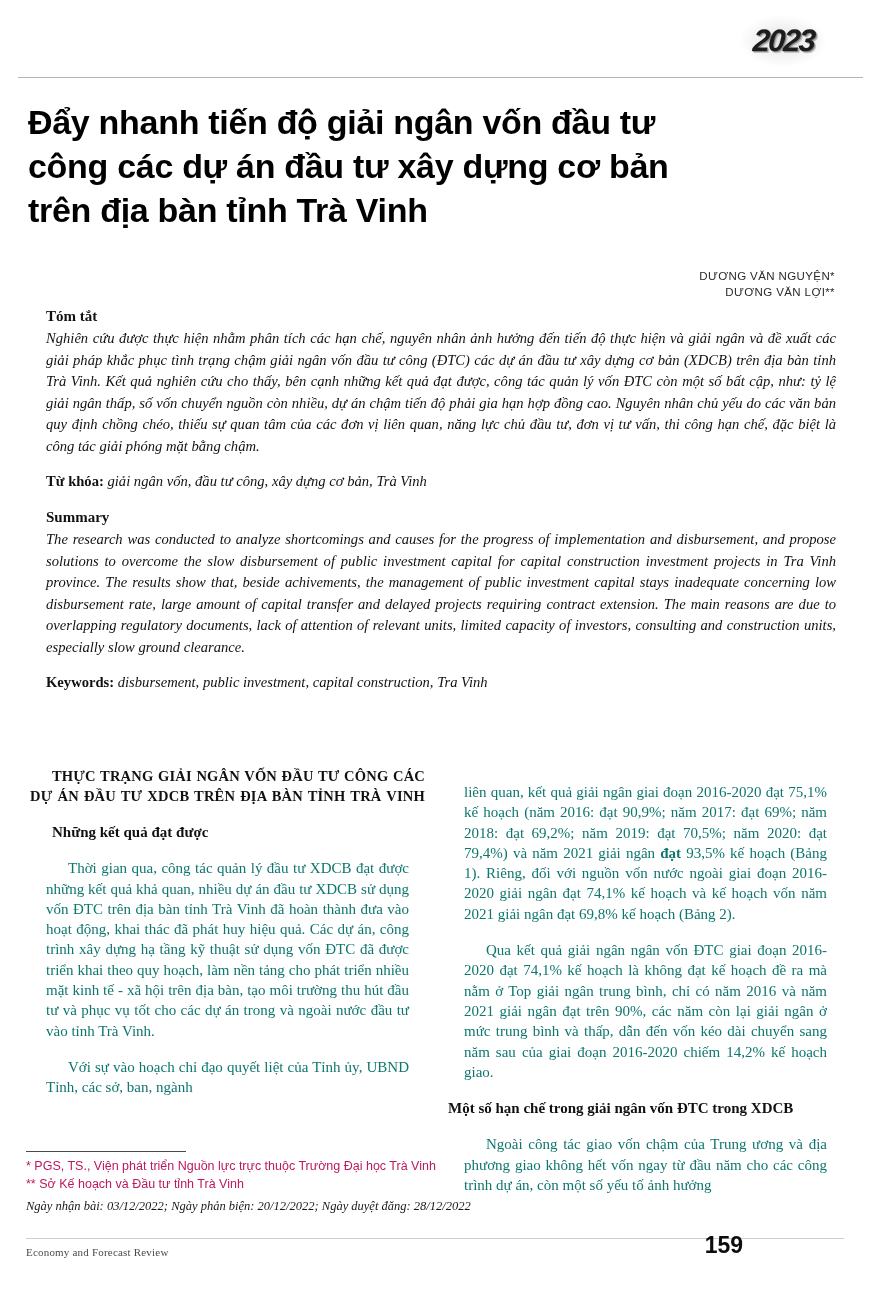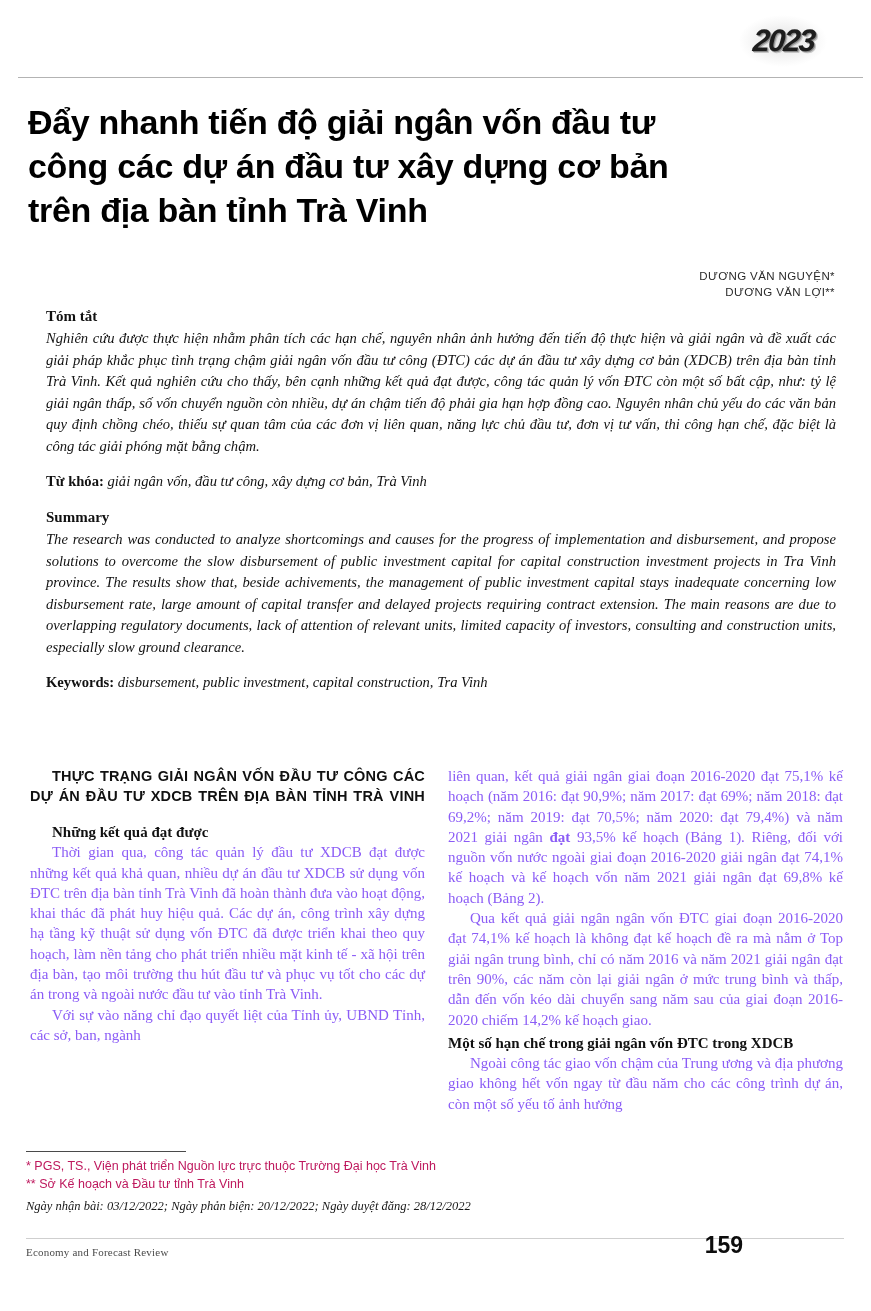--- a/index.html
+++ b/index.html
@@ -147,21 +147,21 @@
     position: absolute;
     top: 0;
     width: 395px;
     font-size: 15px;
     line-height: 20.3px;
   }
   .col-left { left: 2px; }
   .col-right { left: 420px; }
 
   .head-upper {
-    font-family: Liberation Sans, sans-serif;
+    font-family: Liberation Serif, serif;
     font-weight: bold;
     font-size: 14.5px;
     line-height: 20px;
     text-align: justify;
     text-align-last: justify;
     text-transform: uppercase;
     margin: 0 0 0 0;
     text-indent: 22px;
     letter-spacing: 0.2px;
   }
@@ -172,23 +172,23 @@
     line-height: 20.3px;
     margin: 16px 0 0 0;
     text-indent: 22px;
   }
   .sub-head.tight { margin-top: 3px; text-indent: 0; }
   .para {
     font-family: "Liberation Serif", serif;
     font-size: 15px;
     line-height: 20.3px;
     text-align: justify;
-    margin: 0;
+    margin: 16px;
     text-indent: 22px;
-    color: #8b5cf6;
+    color: #0f766e;
   }
   .para + .para { margin-top: 0; }
   .para b { font-weight: bold; }
 
   
   .footnote-rule {
     position: absolute;
     left: 26px;
     top: 1151px;
     width: 160px;
@@ -291,21 +291,21 @@
       <span class="kw-val">disbursement, public investment, capital construction, Tra Vinh</span>
     </p>
   </div>
 
   <div class="columns">
 
     <div class="col col-left">
       <p class="head-upper">THỰC TRẠNG GIẢI NGÂN VỐN ĐẦU TƯ CÔNG CÁC DỰ ÁN ĐẦU TƯ XDCB TRÊN ĐỊA BÀN TỈNH TRÀ VINH</p>
       <p class="sub-head">Những kết quả đạt được</p>
       <p class="para">Thời gian qua, công tác quản lý đầu tư XDCB đạt được những kết quả khả quan, nhiều dự án đầu tư XDCB sử dụng vốn ĐTC trên địa bàn tỉnh Trà Vinh đã hoàn thành đưa vào hoạt động, khai thác đã phát huy hiệu quả. Các dự án, công trình xây dựng hạ tầng kỹ thuật sử dụng vốn ĐTC đã được triển khai theo quy hoạch, làm nền tảng cho phát triển nhiều mặt kinh tế - xã hội trên địa bàn, tạo môi trường thu hút đầu tư và phục vụ tốt cho các dự án trong và ngoài nước đầu tư vào tỉnh Trà Vinh.</p>
-      <p class="para">Với sự vào năng chỉ đạo quyết liệt của Tỉnh ủy, UBND Tỉnh, các sở, ban, ngành</p>
+      <p class="para">Với sự vào hoạch chỉ đạo quyết liệt của Tỉnh ủy, UBND Tỉnh, các sở, ban, ngành</p>
     </div>
 
     <div class="col col-right">
       <p class="para" style="text-indent:0"><span>liên quan, kết quả giải ngân giai đoạn 2016-2020 đạt 75,1% kế hoạch (năm 2016: đạt 90,9%; năm 2017: đạt 69%; năm 2018: đạt 69,2%; năm 2019: đạt 70,5%; năm 2020: đạt 79,4%) và năm 2021 giải ngân </span><b>đạt</b><span> 93,5% kế hoạch (Bảng 1). Riêng, đối với nguồn vốn nước ngoài giai đoạn 2016-2020 giải ngân đạt 74,1% kế hoạch và kế hoạch vốn năm 2021 giải ngân đạt 69,8% kế hoạch (Bảng 2).</span></p>
       <p class="para">Qua kết quả giải ngân ngân vốn ĐTC giai đoạn 2016-2020 đạt 74,1% kế hoạch là không đạt kế hoạch đề ra mà nằm ở Top giải ngân trung bình, chỉ có năm 2016 và năm 2021 giải ngân đạt trên 90%, các năm còn lại giải ngân ở mức trung bình và thấp, dẫn đến vốn kéo dài chuyển sang năm sau của giai đoạn 2016-2020 chiếm 14,2% kế hoạch giao.</p>
       <p class="sub-head tight">Một số hạn chế trong giải ngân vốn ĐTC trong XDCB</p>
       <p class="para">Ngoài công tác giao vốn chậm của Trung ương và địa phương giao không hết vốn ngay từ đầu năm cho các công trình dự án, còn một số yếu tố ảnh hưởng</p>
     </div>
   </div>
 

